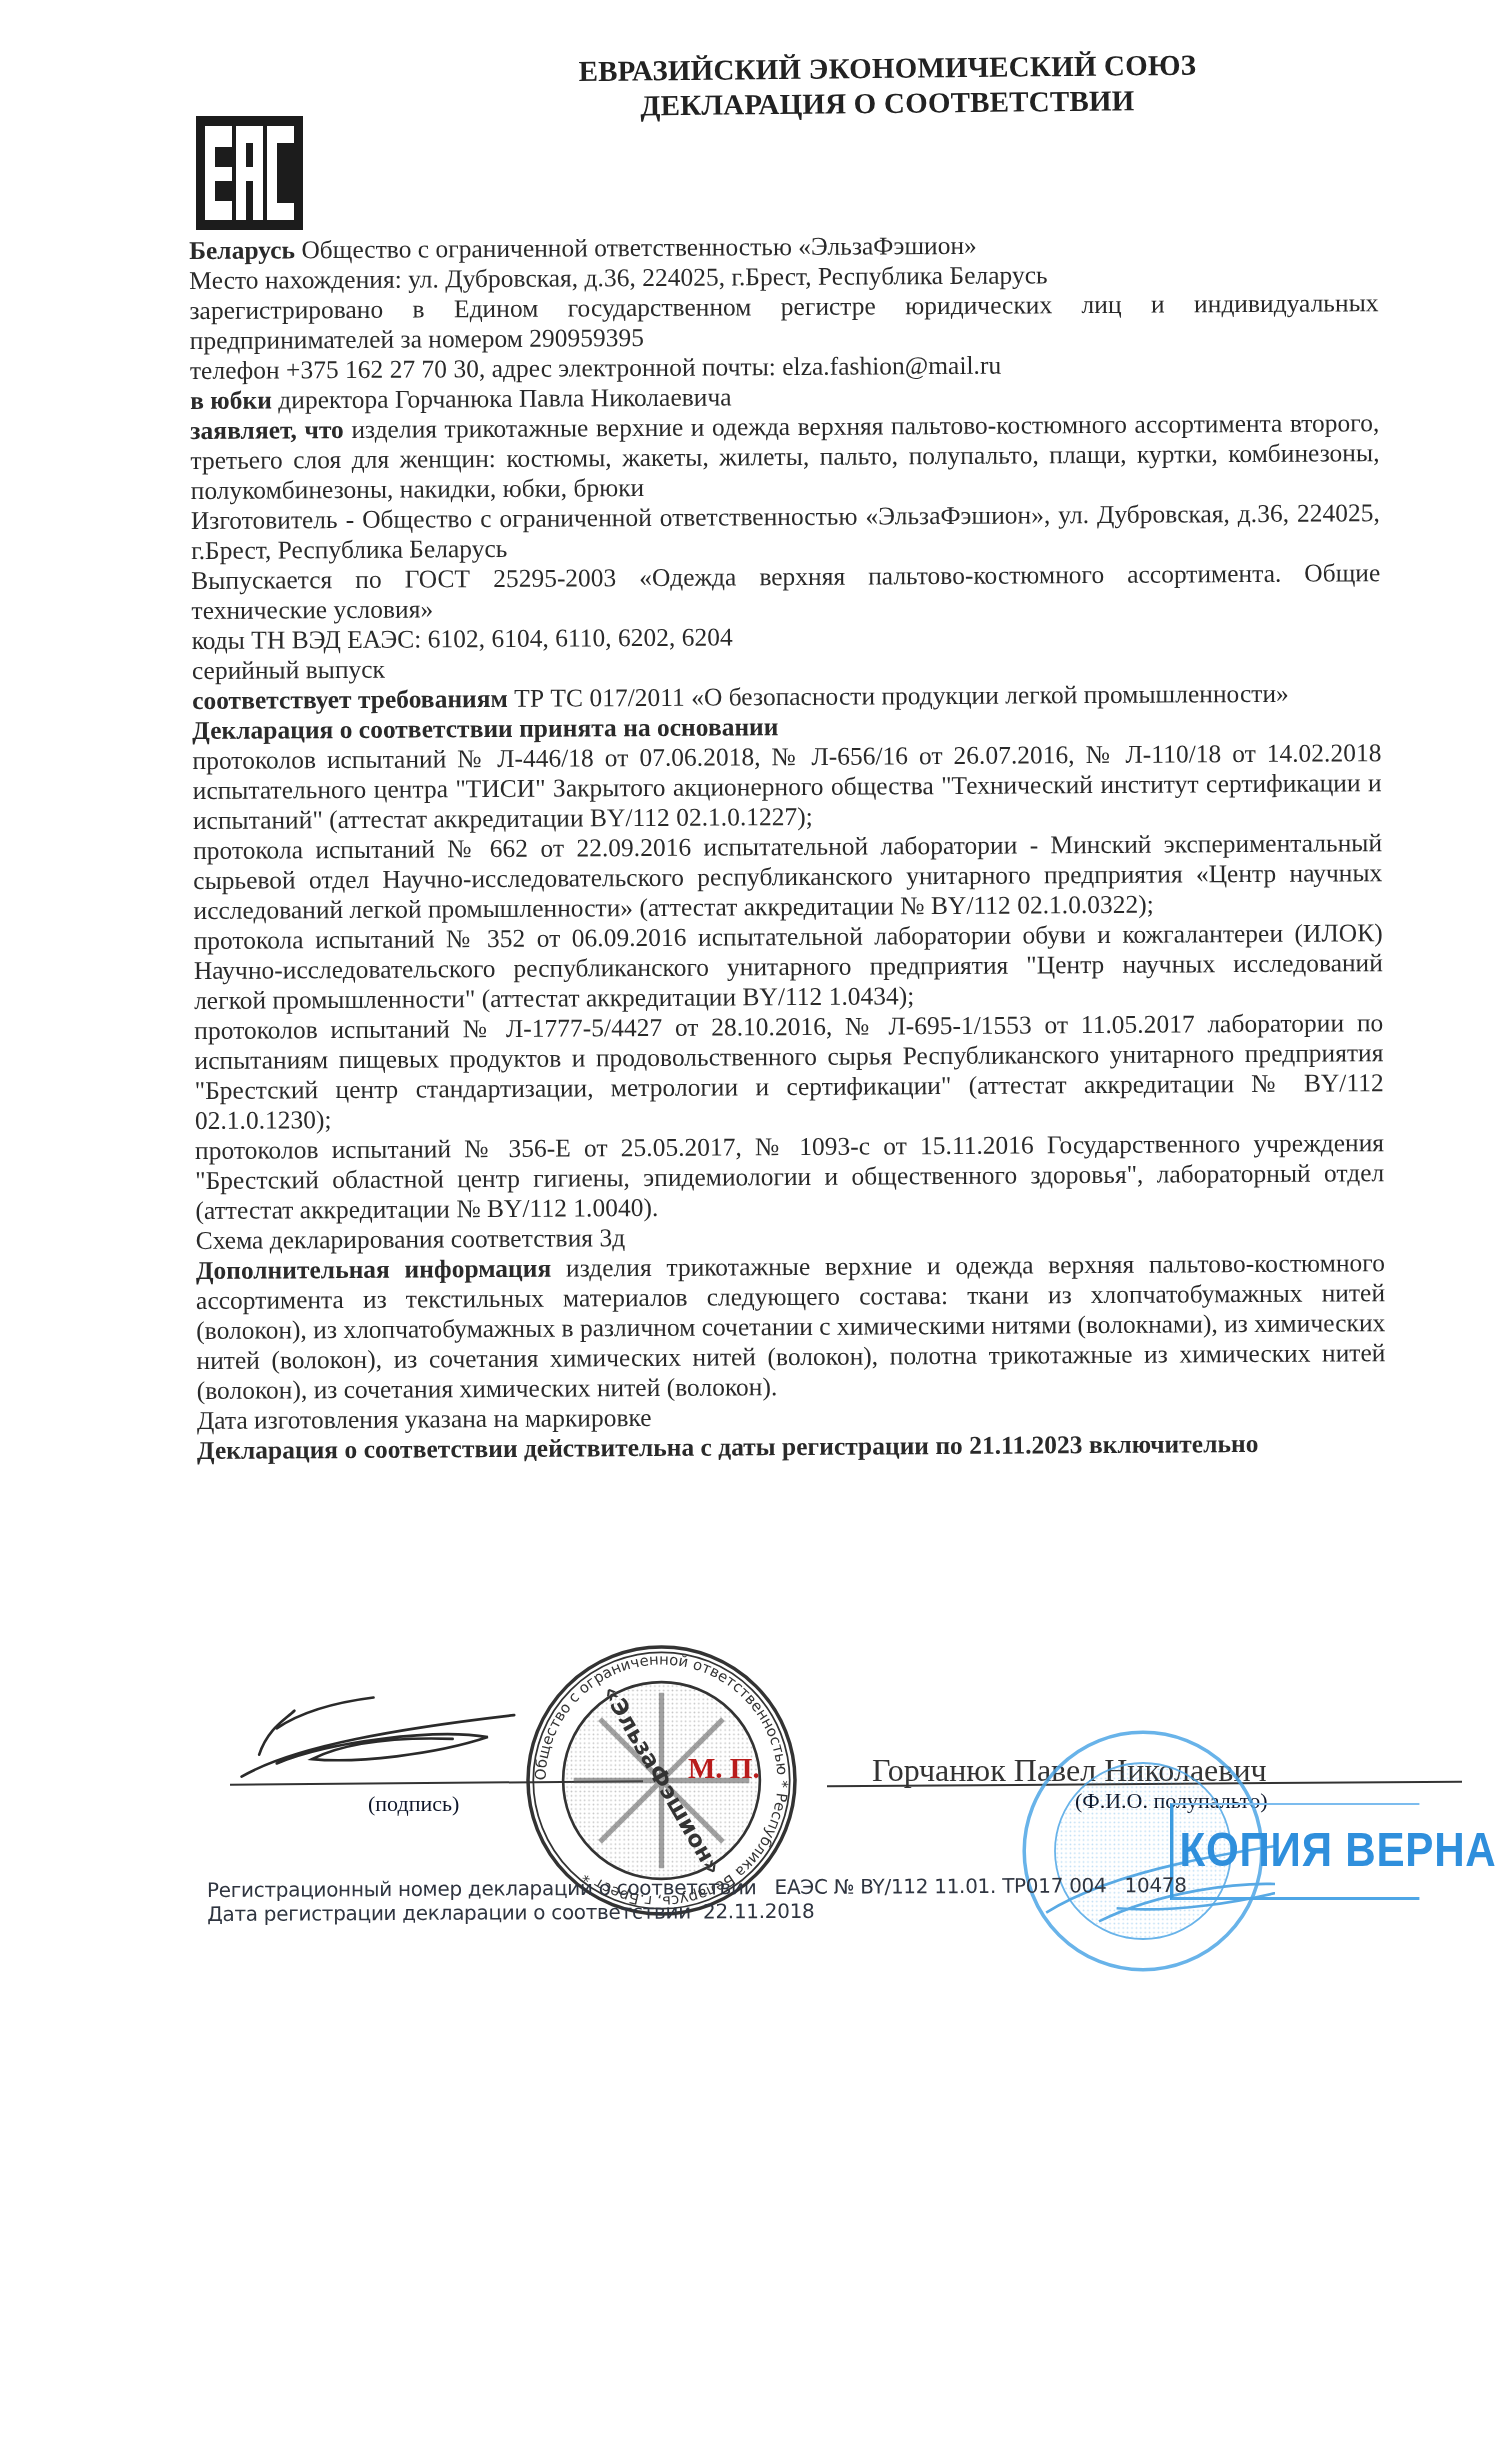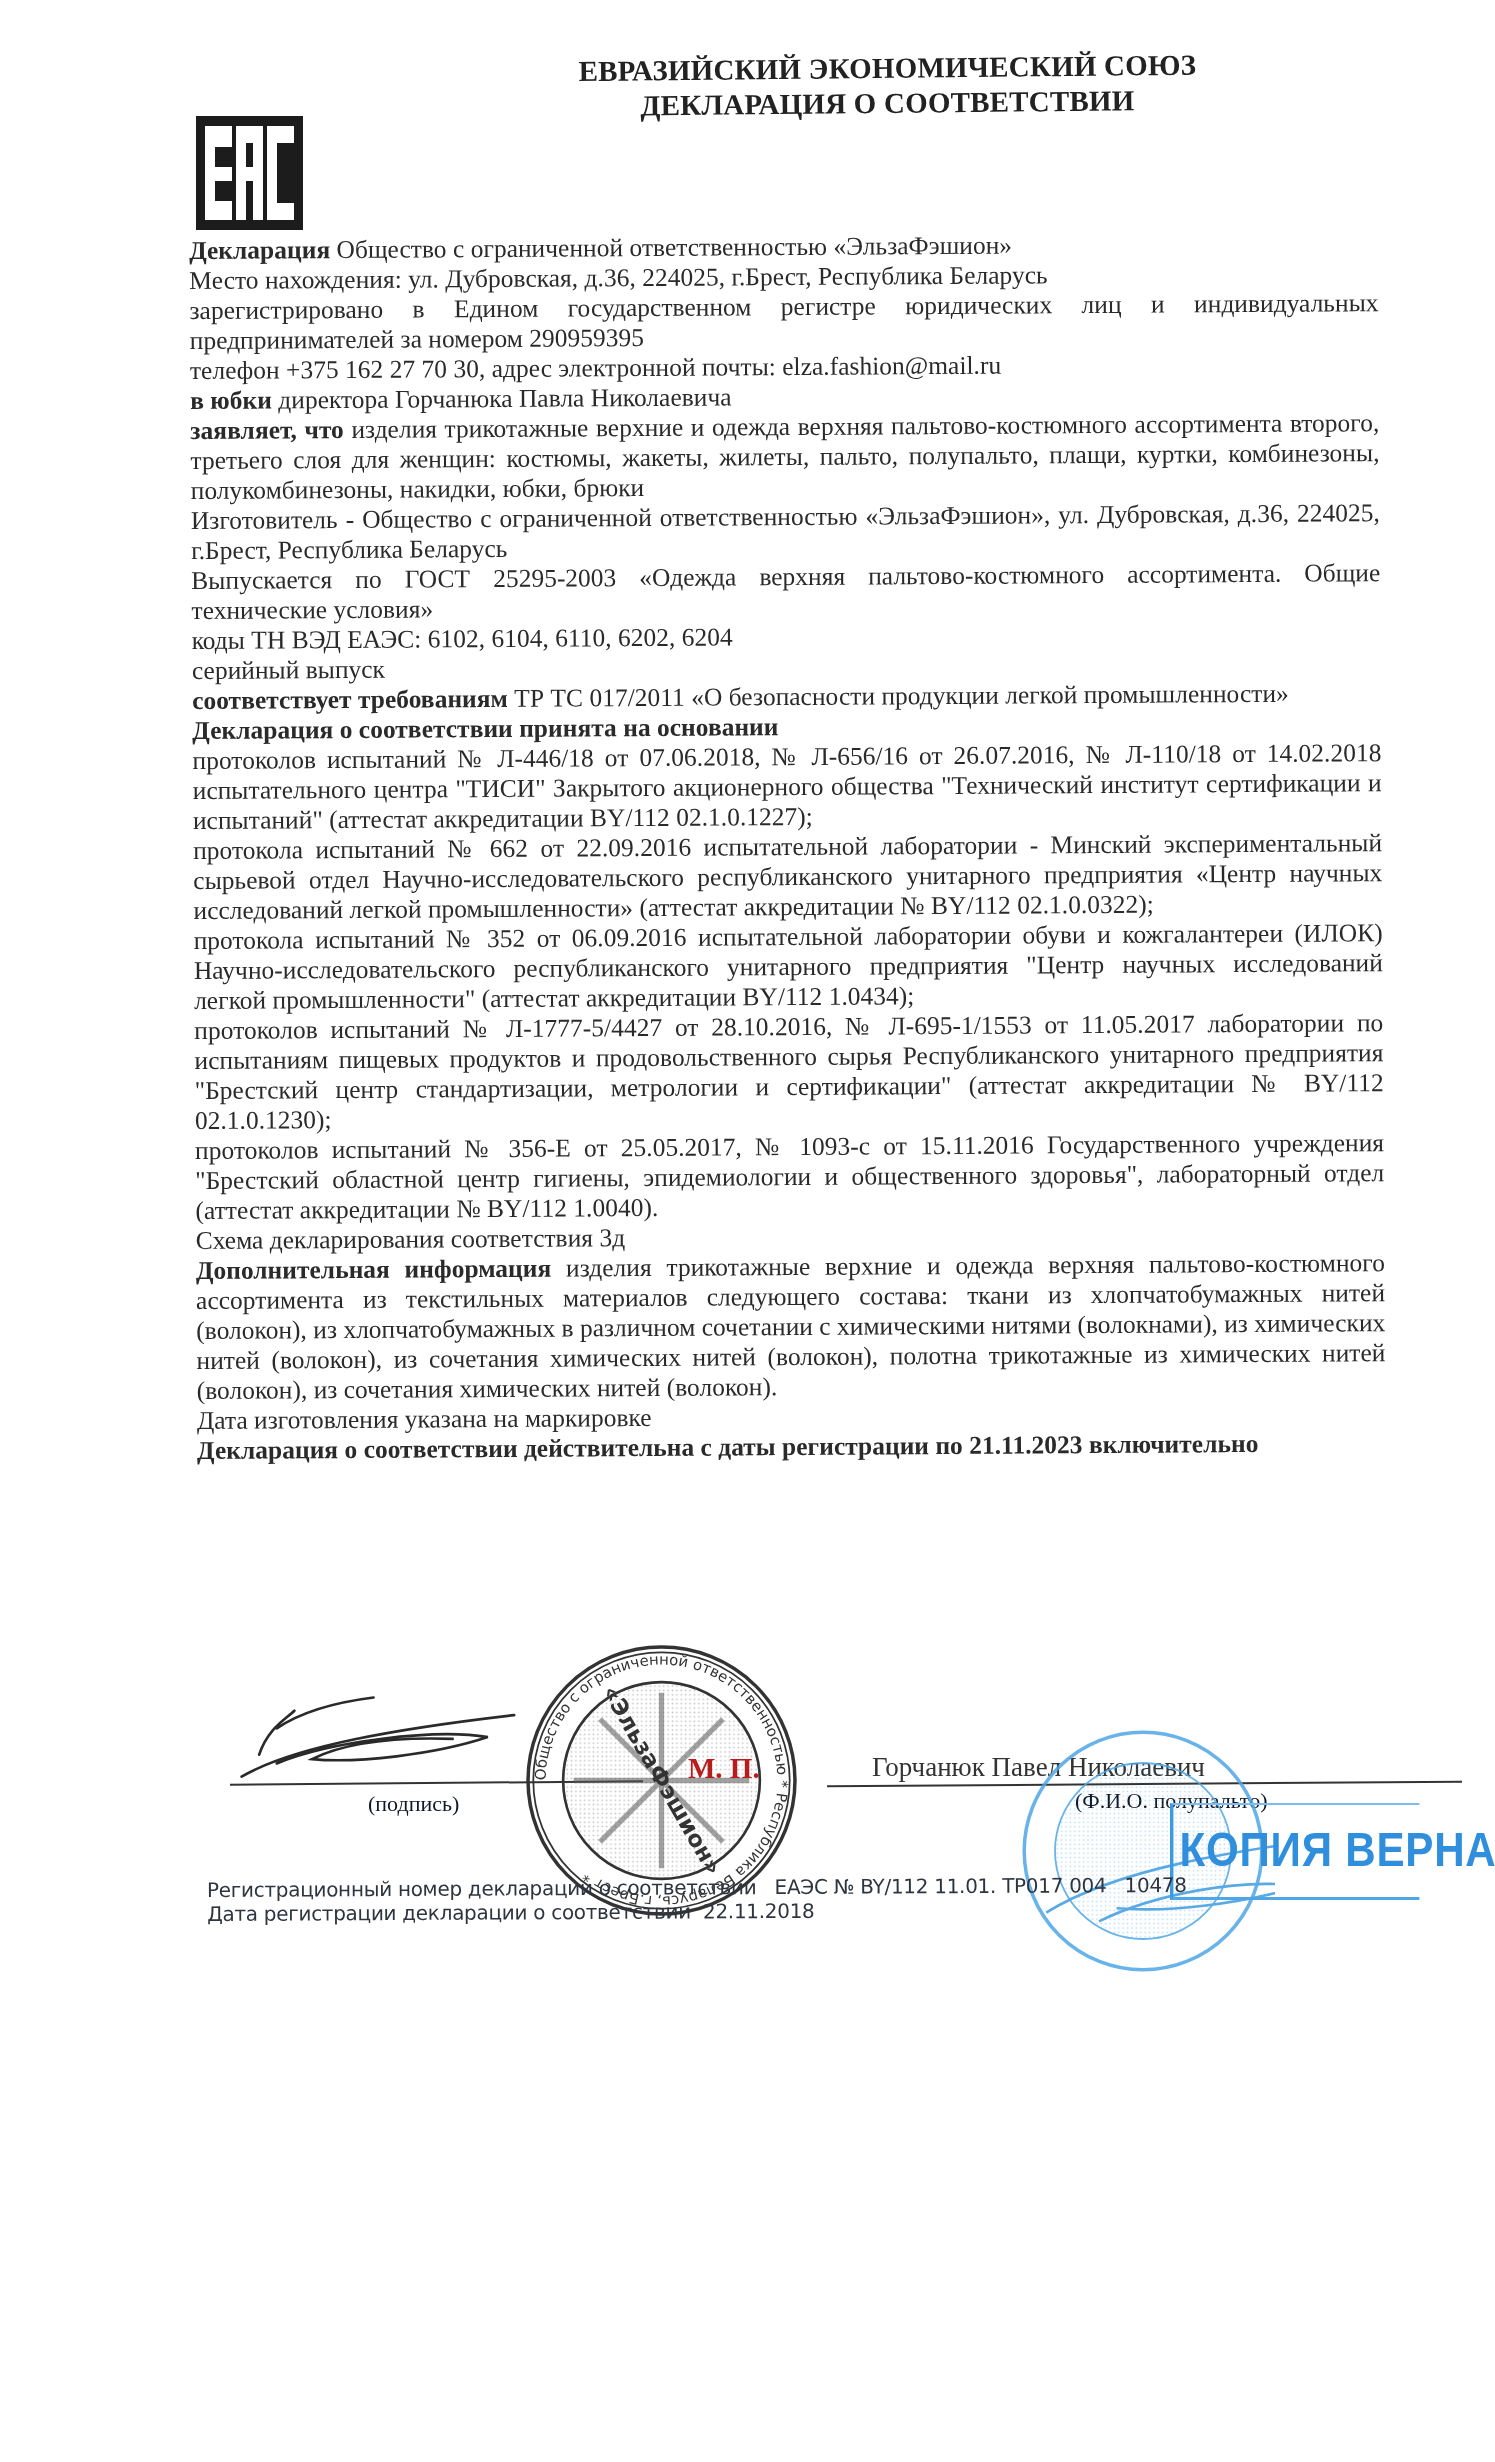--- a/index.html
+++ b/index.html
@@ -26,21 +26,21 @@
       position: absolute; left: 189px; top: 236px; width: 1189px;
       font-size: 25.5px; line-height: 30px; text-align: justify;
       transform: rotate(-0.38deg); transform-origin: left top;
     }
     .body-text p { margin: 0; }
     .body-text .nl { text-align: left; text-align-last: left; }
     .b { font-weight: bold; }
     .sig-area { position: absolute; left: 0; top: 0; width: 1495px; height: 2462px; }
     .sig-line { position: absolute; height: 1.8px; background: #333; }
     .sig-caption { position: absolute; font-size: 22px; color: #0f172a; }
-    .applicant-name { position: absolute; font-size: 27px; color: #333; }
+    .applicant-name { position: absolute; font-size: 32px; color: #333; }
     .mp-label { position: absolute; font-size: 29px; color: #b91c1c; font-weight: bold; }
     .reg-block {
       position: absolute; left: 207px; top: 1878px;
       font-family: "DejaVu Sans", "Liberation Sans", sans-serif; font-size: 20px; line-height: 24px; color: #2f3540;
       transform: rotate(-0.3deg); transform-origin: left top; letter-spacing: -0.3px;
     }
     .stamp { position: absolute; }
     .copy-box {
       position: absolute; left: 1170px; top: 1803px; width: 290px; height: 97px;
       border-left: 4.4px solid #3b9be0; border-top: 2.6px solid #7cbcee; border-bottom: 3.5px solid #4ea6e6;
@@ -65,21 +65,21 @@
     <div class="glyph">
       <div class="cut" style="left:36%;right:36%;top:18%;height:26%;"></div>
       <div class="cut" style="left:36%;right:36%;top:58%;bottom:0;"></div>
     </div>
     <div class="glyph">
       <div class="cut" style="left:38%;right:0;top:18%;bottom:18%;"></div>
     </div>
   </div>
 
   <div class="body-text">
-    <p class="nl"><span class="b">Декларация</span><span> Общество с ограниченной ответственностью «ЭльзаФэшион»</span></p>
+    <p class="nl"><span class="b">Беларусь</span><span> Общество с ограниченной ответственностью «ЭльзаФэшион»</span></p>
     <p class="nl">Место нахождения: ул. Дубровская, д.36, 224025, г.Брест, Республика Беларусь</p>
     <p>зарегистрировано в Едином государственном регистре юридических лиц и индивидуальных предпринимателей за номером 290959395</p>
     <p class="nl">телефон +375 162 27 70 30, адрес электронной почты: elza.fashion@mail.ru</p>
     <p class="nl"><span class="b">в юбки</span><span>  директора Горчанюка Павла Николаевича</span></p>
     <p><span class="b">заявляет, что</span><span> изделия трикотажные верхние и одежда верхняя пальтово-костюмного ассортимента второго, третьего слоя для женщин: костюмы, жакеты, жилеты, пальто, полупальто, плащи, куртки, комбинезоны, полукомбинезоны, накидки, юбки, брюки</span></p>
     <p>Изготовитель - Общество с ограниченной ответственностью «ЭльзаФэшион», ул. Дубровская, д.36, 224025, г.Брест, Республика Беларусь</p>
     <p>Выпускается по ГОСТ 25295-2003 «Одежда верхняя пальтово-костюмного ассортимента. Общие технические условия»</p>
     <p class="nl">коды ТН ВЭД ЕАЭС: 6102, 6104, 6110, 6202, 6204</p>
     <p class="nl">серийный выпуск</p>
     <p><span class="b">соответствует требованиям</span><span> ТР ТС 017/2011 «О безопасности продукции легкой промышленности»</span></p>

